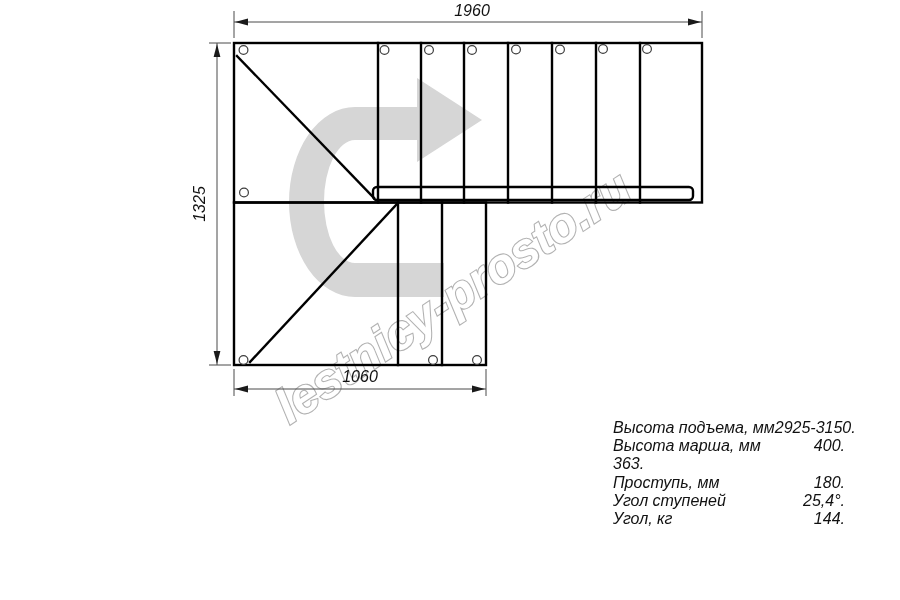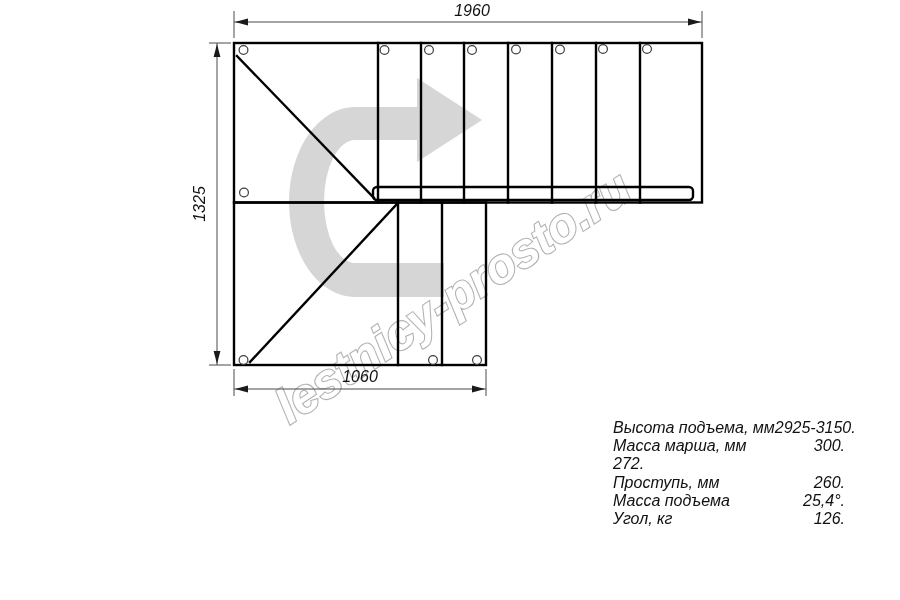--- a/index.html
+++ b/index.html
@@ -152,32 +152,32 @@
       <text class="dim-text" x="360" y="382" text-anchor="middle">1060</text>
     </g>
   </svg>
 
   <div class="specs">
     <div class="spec-row">
       <span class="spec-label">Высота подъема, мм</span>
       <span class="spec-value">2925-3150.</span>
     </div>
     <div class="spec-row">
-      <span class="spec-label">Масса марша, мм</span>
-      <span class="spec-value">300.</span>
+      <span class="spec-label">Высота марша, мм</span>
+      <span class="spec-value">400.</span>
     </div>
     <div class="spec-row">
-      <span class="spec-value">272.</span>
+      <span class="spec-value">363.</span>
     </div>
     <div class="spec-row">
       <span class="spec-label">Проступь, мм</span>
-      <span class="spec-value">260.</span>
+      <span class="spec-value">180.</span>
     </div>
     <div class="spec-row">
-      <span class="spec-label">Масса подъема</span>
+      <span class="spec-label">Угол ступеней</span>
       <span class="spec-value">25,4°.</span>
     </div>
     <div class="spec-row">
       <span class="spec-label">Угол, кг</span>
-      <span class="spec-value">126.</span>
+      <span class="spec-value">144.</span>
     </div>
   </div>
 </div>
 
 </body></html>

